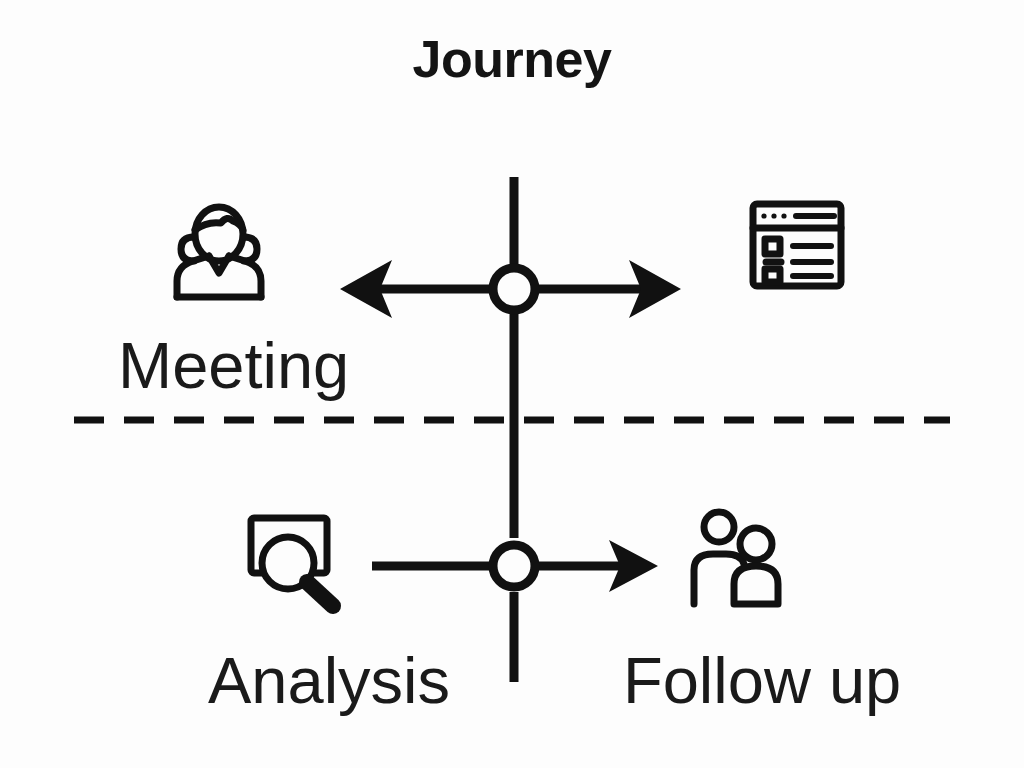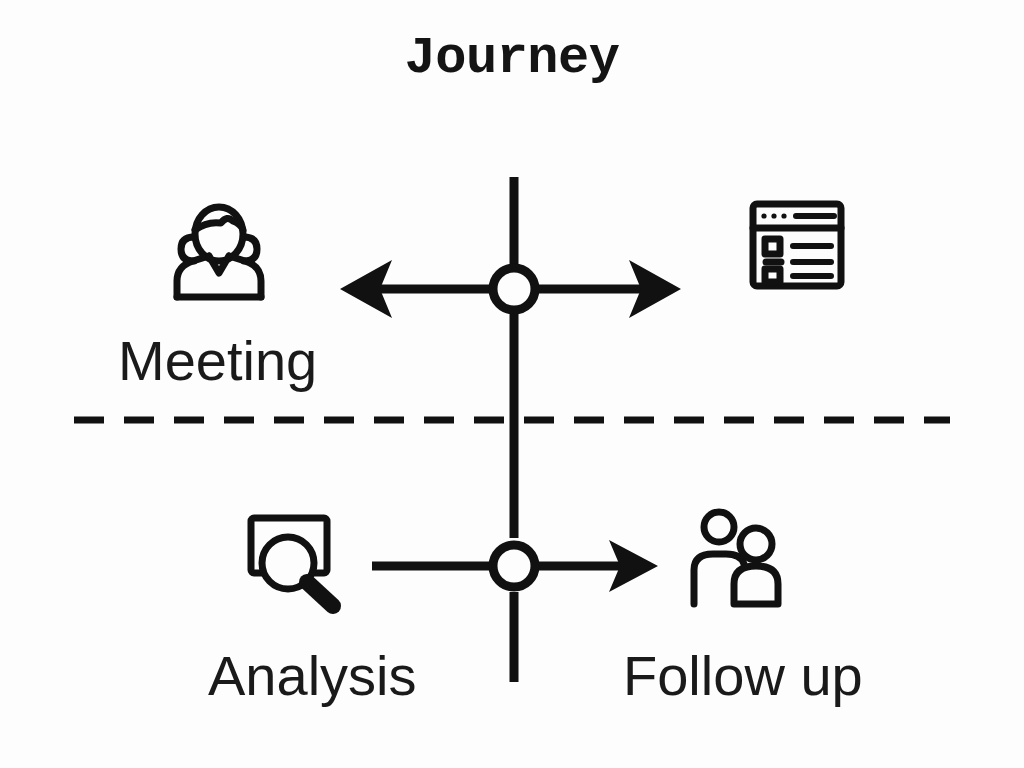--- a/index.html
+++ b/index.html
@@ -17,31 +17,31 @@
     height: 768px;
     background: #fdfdfd;
     overflow: hidden;
   }
   .title {
     position: absolute;
     left: 0;
     top: 32px;
     width: 1024px;
     text-align: center;
-    font-family: Liberation Mono, monospace;
+    font-family: Liberation Sans, sans-serif;
     font-size: 52px;
     font-weight: 700;
     color: #141414;
     letter-spacing: -0.5px;
     line-height: 1.05;
   }
   .node-label {
     position: absolute;
     font-family: "Liberation Sans", sans-serif;
-    font-size: 56px;
+    font-size: 65px;
     font-weight: 300;
     color: #1a1a1a;
     white-space: nowrap;
     line-height: 1.1;
   }
   .label-meeting  { left: 118px; top: 330px; }
   .label-mapping  { left: 705px; top: 330px; }
   .label-analysis { left: 208px; top: 645px; }
   .label-followup { left: 623px; top: 645px; }
 

